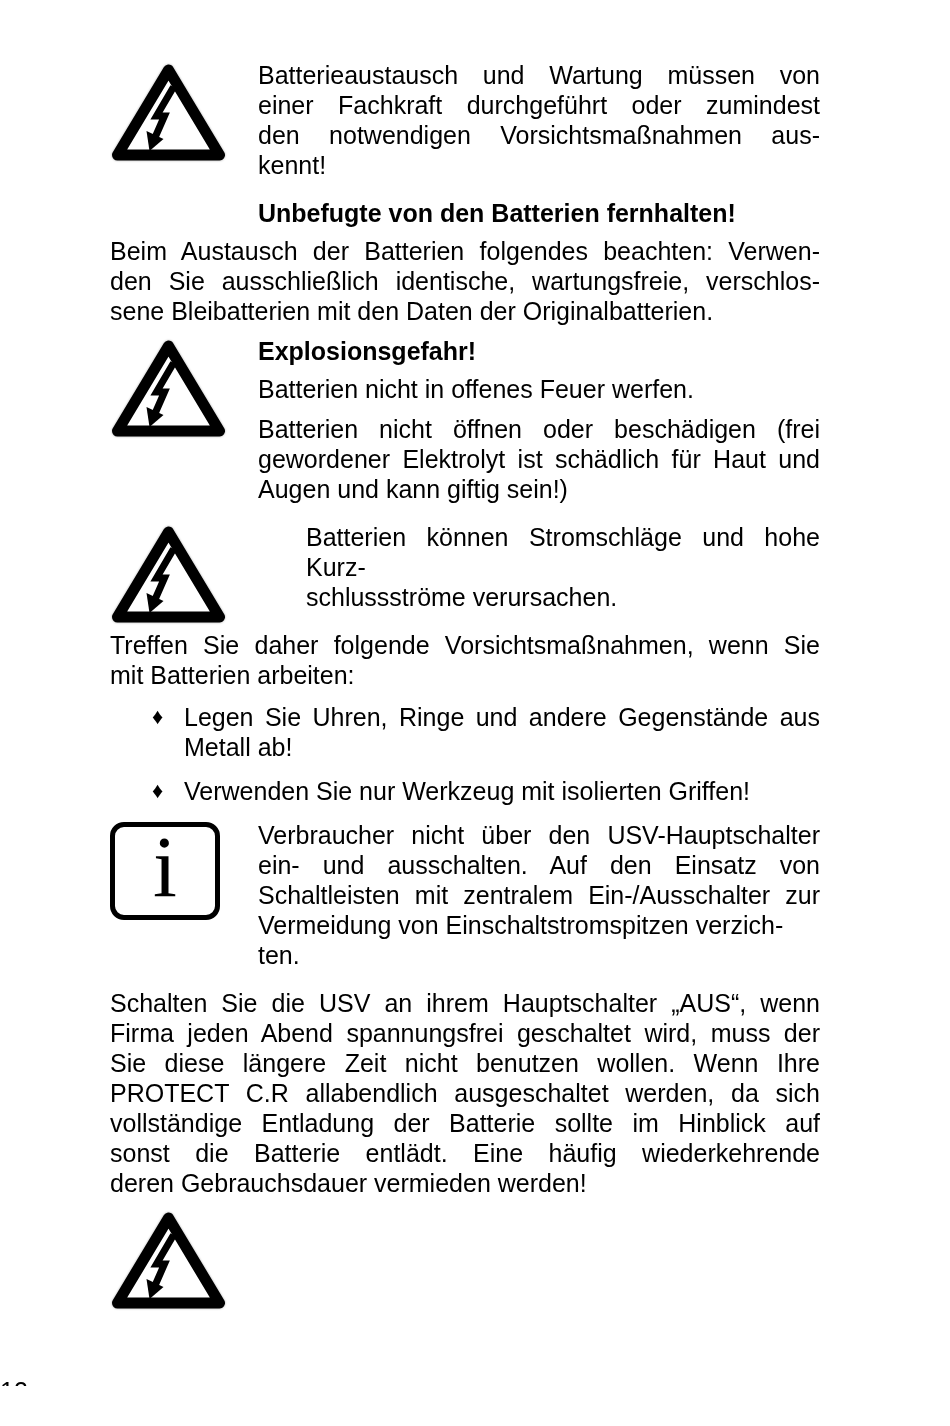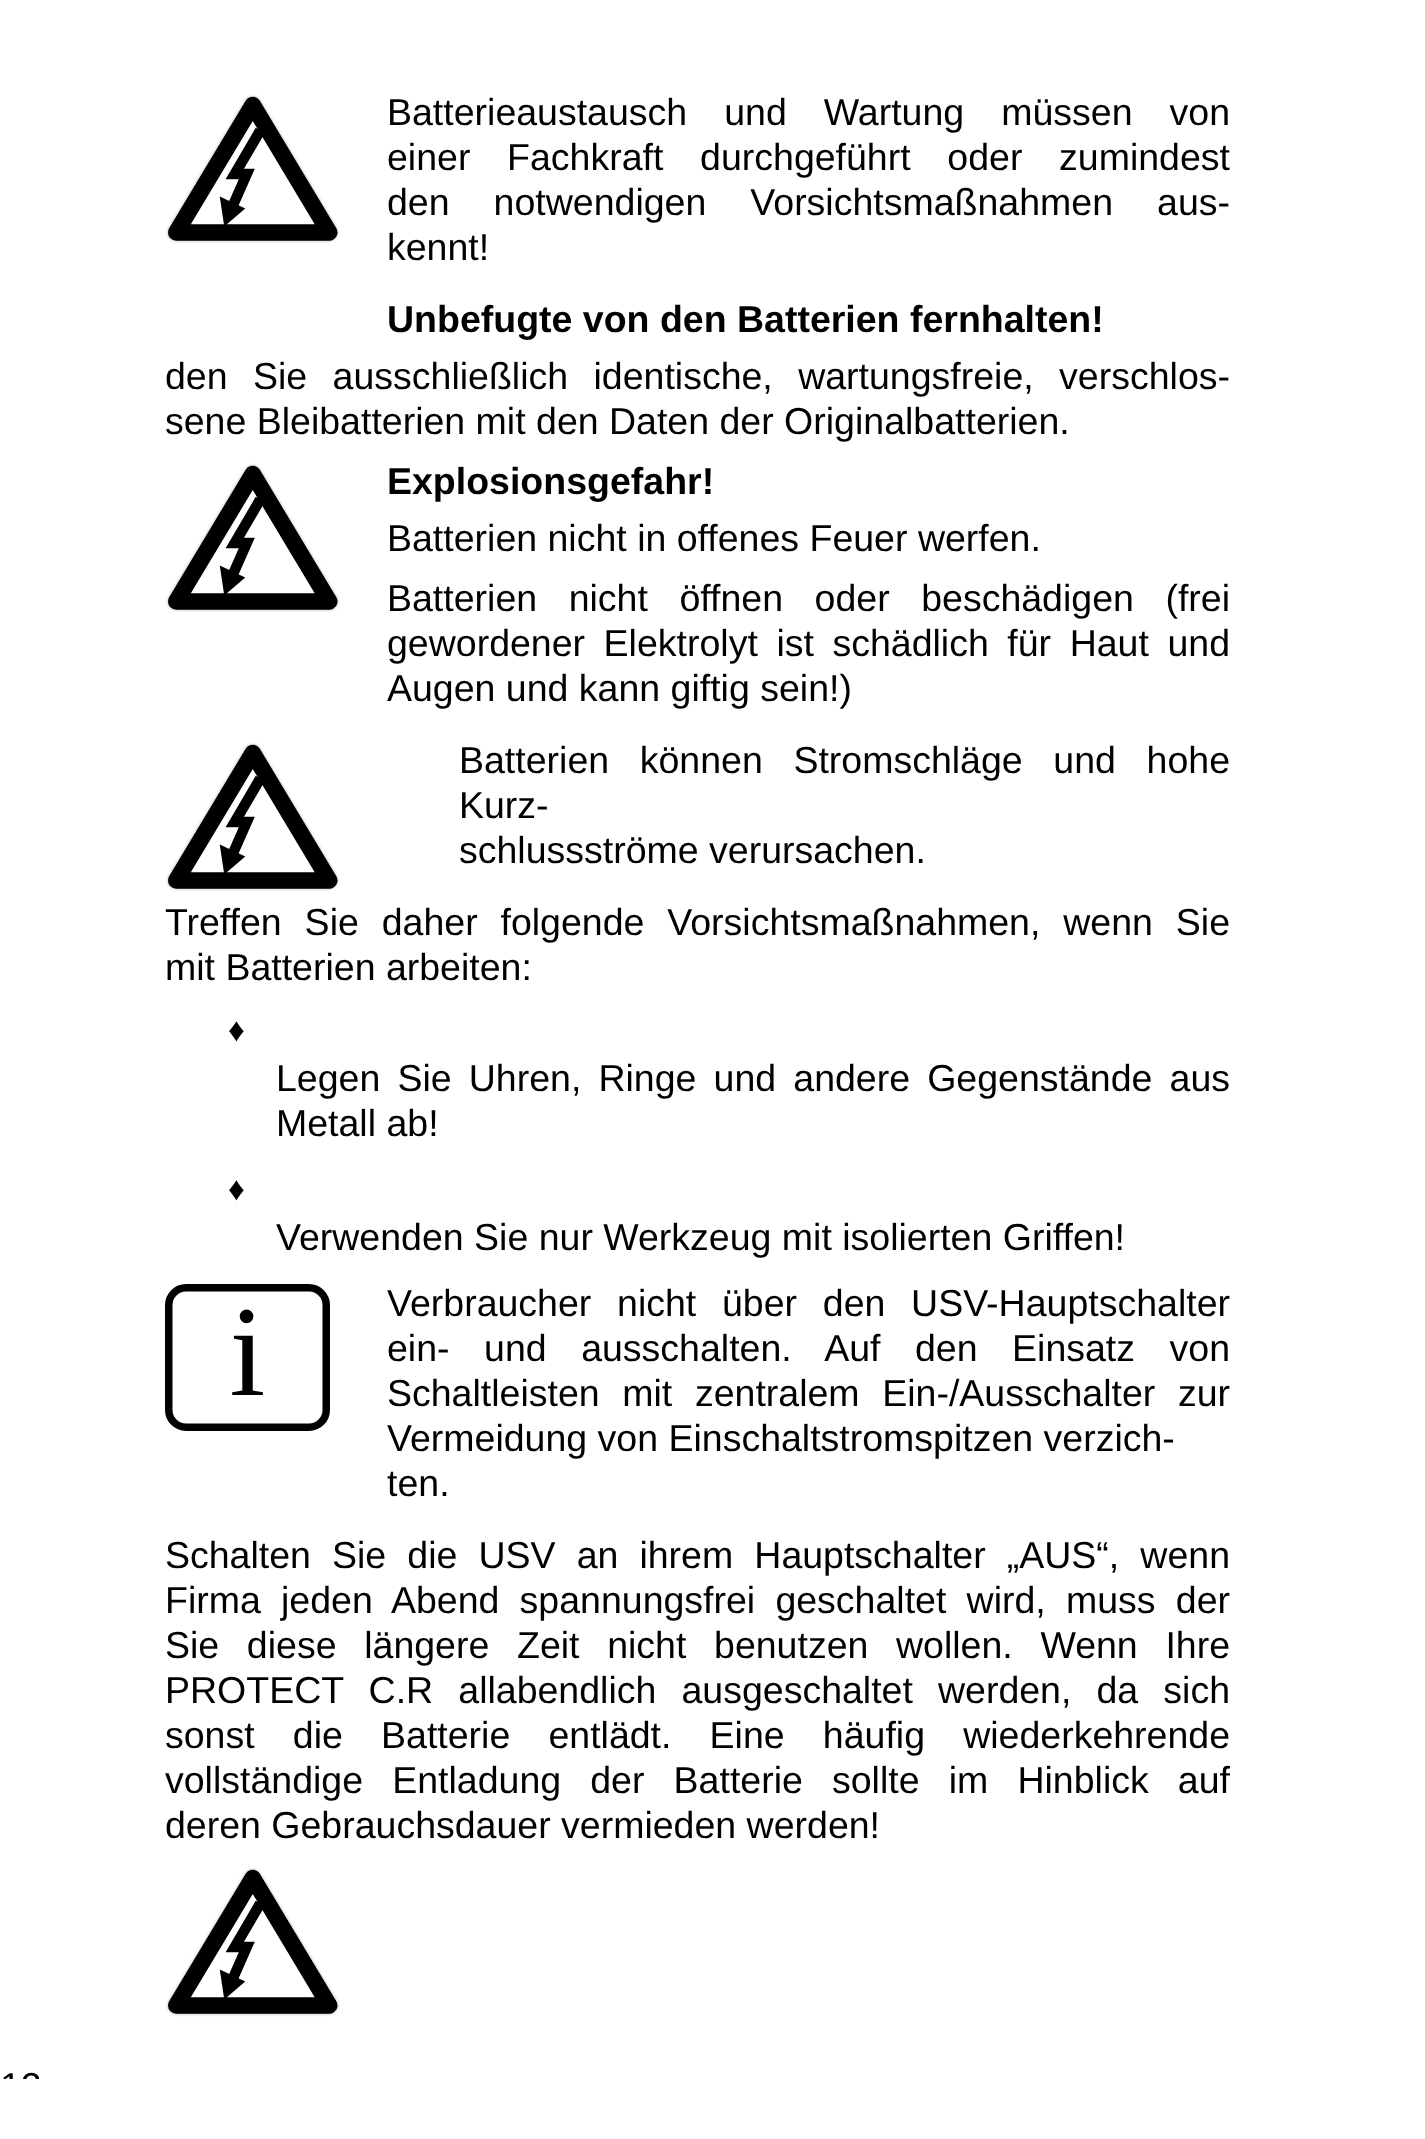--- a/index.html
+++ b/index.html
@@ -18,21 +18,21 @@
   .jline{text-align:justify;text-align-last:justify;text-justify:inter-word;}
   .para{margin:0 0 10px 0;}
   .icon-row{display:flex;align-items:flex-start;margin:0 0 8px 0;}
   .icon-cell{flex:none;width:148px;padding-top:2px;}
   .row-text{flex:1;min-width:0;}
   .tri{width:117px;height:102px;display:block;filter:drop-shadow(0 0 1px #aaa);}
   .heading{font-weight:bold;margin:0 0 8px 148px;}
   .sub-heading{font-weight:bold;margin:0 0 8px 0;}
   .bullet-row{display:flex;margin:12px 0 14px 0;}
   .bullet-marker{flex:none;width:32px;margin-left:42px;font-size:22px;line-height:30px;}
-  .bullet-text{flex:1;min-width:0;margin-top:32px;}
+  .bullet-text{flex:1;min-width:0;}
   .info-box{
     width:110px;height:98px;
     border:5px solid #000;border-radius:14px;
     display:flex;align-items:center;justify-content:center;
     font-family:"Liberation Serif","DejaVu Serif",serif;
     font-size:86px;line-height:1;
     box-sizing:border-box;
   }
   .page-number{
     position:absolute;left:0;top:1376px;width:100%;
@@ -56,20 +56,21 @@
         <div class="ln jline">Batterieaustausch und Wartung müssen von</div>
         <div class="ln jline">einer Fachkraft durchgeführt oder zumindest</div>
         <div class="ln jline">den notwendigen Vorsichtsmaßnahmen aus-</div>
         <div class="ln">kennt!</div>
       </div>
   </div>
 
   <div class="heading">Unbefugte von den Batterien fernhalten!</div>
 
   <div class="para">
+      <div class="ln jline">Beim Austausch der Batterien folgendes beachten: Verwen-</div>
       <div class="ln jline">den Sie ausschließlich identische, wartungsfreie, verschlos-</div>
       <div class="ln">sene Bleibatterien mit den Daten der Originalbatterien.</div>
     </div>
 
   <div class="icon-row">
     <div class="icon-cell">
       <svg class="tri" viewBox="0 0 116 102" aria-hidden="true">
         <path d="M58 8 L109 93 H7 Z" fill="#fff" stroke="#000" stroke-width="11" stroke-linejoin="round"></path>
         <polyline points="63,25 46,54 54,54 43,79" fill="none" stroke="#000" stroke-width="7"></polyline>
         <polygon points="39,89 53,77 36,69" fill="#000"></polygon>
@@ -133,22 +134,22 @@
         <div class="ln jline">Schaltleisten mit zentralem Ein-/Ausschalter zur</div>
         <div class="ln">Vermeidung von Einschaltstromspitzen verzich-ten.</div>
       </div>
   </div>
 
   <div class="para">
       <div class="ln jline">Schalten Sie die USV an ihrem Hauptschalter „AUS“, wenn</div>
       <div class="ln jline">Firma jeden Abend spannungsfrei geschaltet wird, muss der</div>
       <div class="ln jline">Sie diese längere Zeit nicht benutzen wollen. Wenn Ihre</div>
       <div class="ln jline">PROTECT C.R allabendlich ausgeschaltet werden, da sich</div>
+      <div class="ln jline">vollständige Entladung der Batterie sollte im Hinblick auf</div>
       <div class="ln jline">sonst die Batterie entlädt. Eine häufig wiederkehrende</div>
-      <div class="ln jline">vollständige Entladung der Batterie sollte im Hinblick auf</div>
       <div class="ln">deren Gebrauchsdauer vermieden werden!</div>
     </div>
 
   <div class="icon-row">
     <div class="icon-cell">
       <svg class="tri" viewBox="0 0 116 102" aria-hidden="true">
         <path d="M58 8 L109 93 H7 Z" fill="#fff" stroke="#000" stroke-width="11" stroke-linejoin="round"></path>
         <polyline points="63,25 46,54 54,54 43,79" fill="none" stroke="#000" stroke-width="7"></polyline>
         <polygon points="39,89 53,77 36,69" fill="#000"></polygon>
       </svg>

